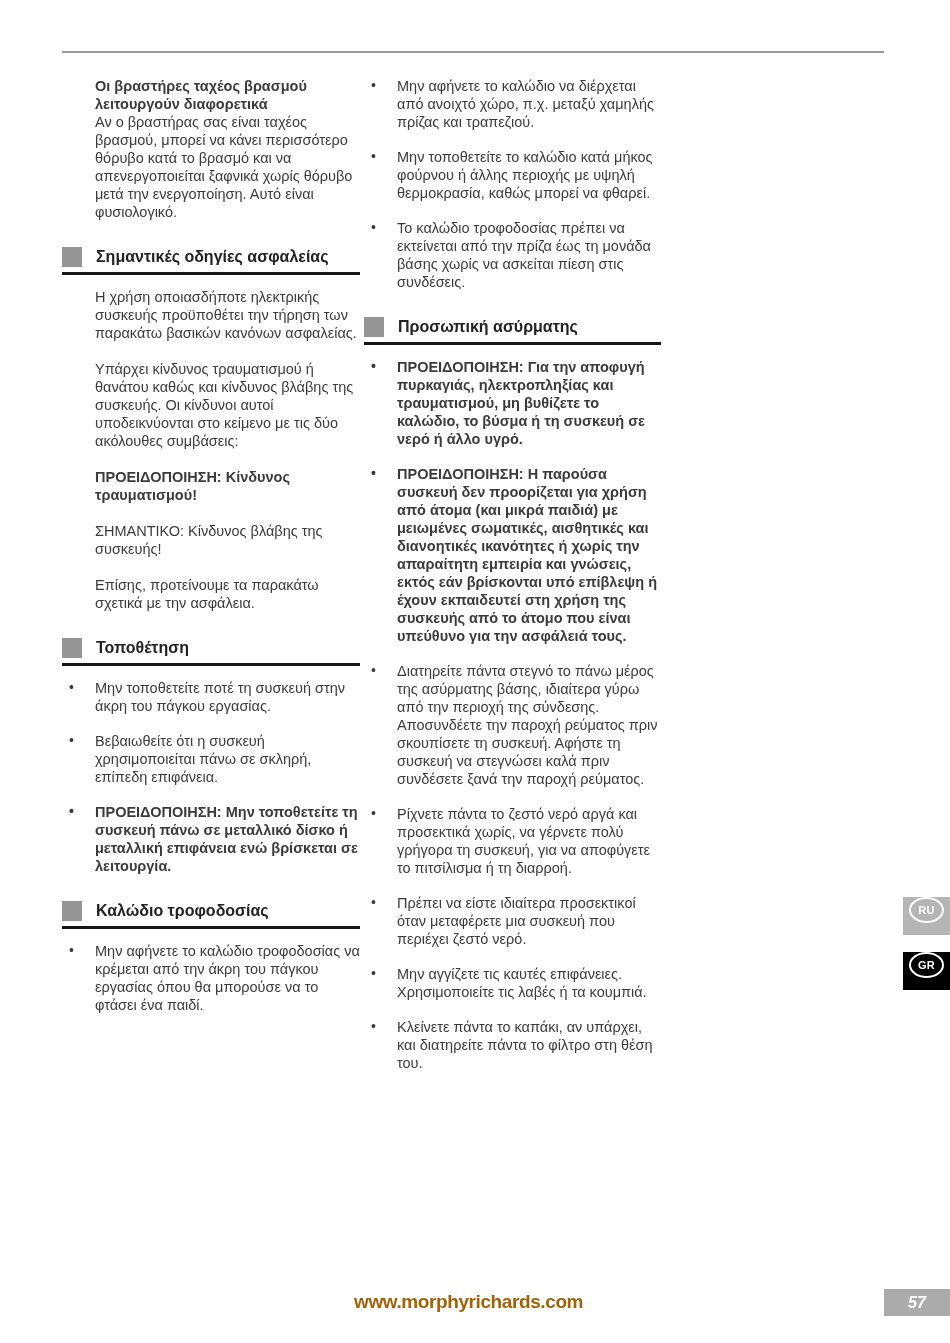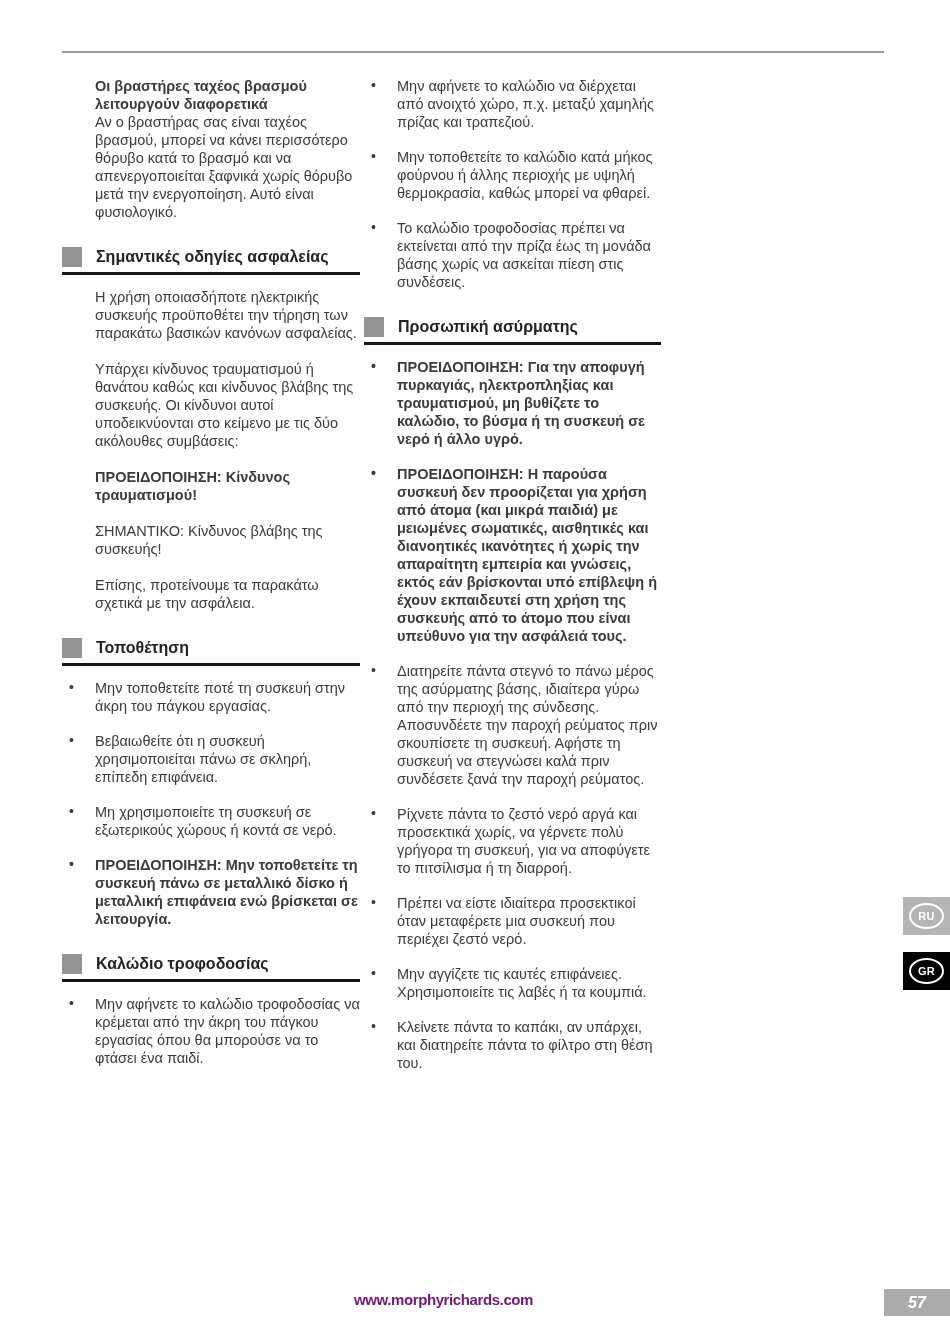--- a/index.html
+++ b/index.html
@@ -27,31 +27,31 @@
   .sq { flex:0 0 auto; width:20px; height:20px; background:#949494; margin-top:1px; }
   .sec-title { padding-right:8px; }
 
   .bullet { position:relative; padding-left:33px; margin:0 0 17px 0; }
   .blt { position:absolute; left:7px; top:-1px; font-size:14px; }
   .blt::before { content:"\2022"; }
   .bullet:last-child { margin-bottom:0; }
 
   .footer-url {
     position:absolute; left:354px; top:1291px;
-    font-size:15px; font-weight:bold; letter-spacing:-0.4px; color:#701a75;
+    font-size:19px; font-weight:bold; letter-spacing:-0.4px; color:#a16207;
   }
   .page-num {
     position:absolute; left:884px; top:1289px; width:66px; height:27px;
     background:#ababab; color:#ffffff; font-weight:bold; font-style:italic;
     font-size:16px; display:flex; align-items:center; justify-content:center;
   }
 
   .tab {
     position:absolute; left:903px; width:47px; height:38px;
-    display:flex; align-items:center; justify-content:center;
+    display:flex; align-items:flex-start; justify-content:center;
   }
   .tab-ru { top:897px; background:#b5b5b5; }
   .tab-gr { top:952px; background:#000000; }
   .tab-oval {
     width:31px; height:22px; border:2.5px solid #ffffff; border-radius:50%;
     display:flex; align-items:center; justify-content:center;
     color:#ffffff; font-weight:bold; font-size:11px; letter-spacing:0.2px;
   }
 </style>
 </head>
@@ -78,21 +78,20 @@
       <p class="para">Επίσης, προτείνουμε τα παρακάτω σχετικά με την ασφάλεια.</p>
     </div>
 
     <div class="sec">
       <div class="sec-head">
         <span class="sq"></span>
         <span class="sec-title">Τοποθέτηση</span>
       </div>
       <div class="bullet"><span class="blt"></span><span>Μην τοποθετείτε ποτέ τη συσκευή στην άκρη του πάγκου εργασίας.</span></div>
       <div class="bullet"><span class="blt"></span><span>Βεβαιωθείτε ότι η συσκευή χρησιμοποιείται πάνω σε σκληρή, επίπεδη επιφάνεια.</span></div>
-      <div class="bullet"><span class="blt"></span><span>Μη χρησιμοποιείτε τη συσκευή σε εξωτερικούς χώρους ή κοντά σε νερό.</span></div>
       <div class="bullet bold"><span class="blt"></span><span>ΠΡΟΕΙΔΟΠΟΙΗΣΗ: Μην τοποθετείτε τη συσκευή πάνω σε μεταλλικό δίσκο ή μεταλλική επιφάνεια ενώ βρίσκεται σε λειτουργία.</span></div>
     </div>
 
     <div class="sec">
       <div class="sec-head">
         <span class="sq"></span>
         <span class="sec-title">Καλώδιο τροφοδοσίας</span>
       </div>
       <div class="bullet"><span class="blt"></span><span>Μην αφήνετε το καλώδιο τροφοδοσίας να κρέμεται από την άκρη του πάγκου εργασίας όπου θα μπορούσε να το φτάσει ένα παιδί.</span></div>
     </div>

